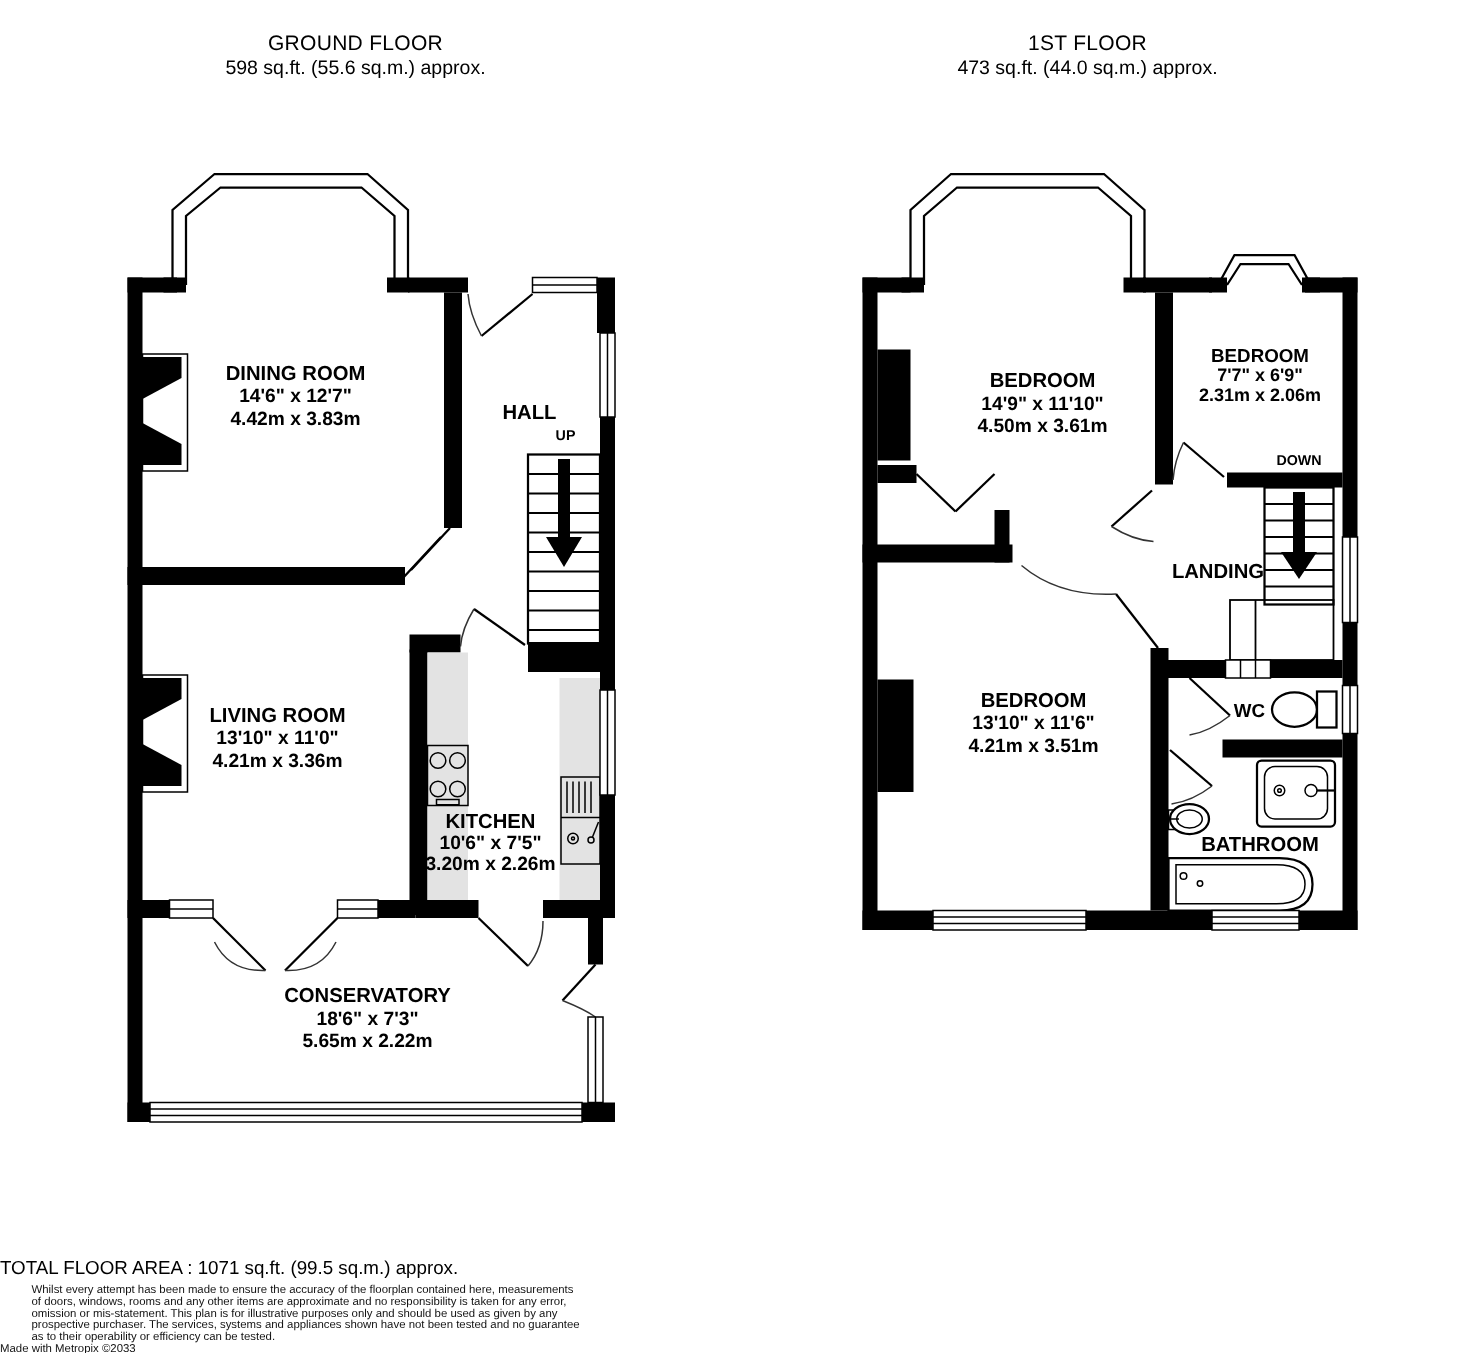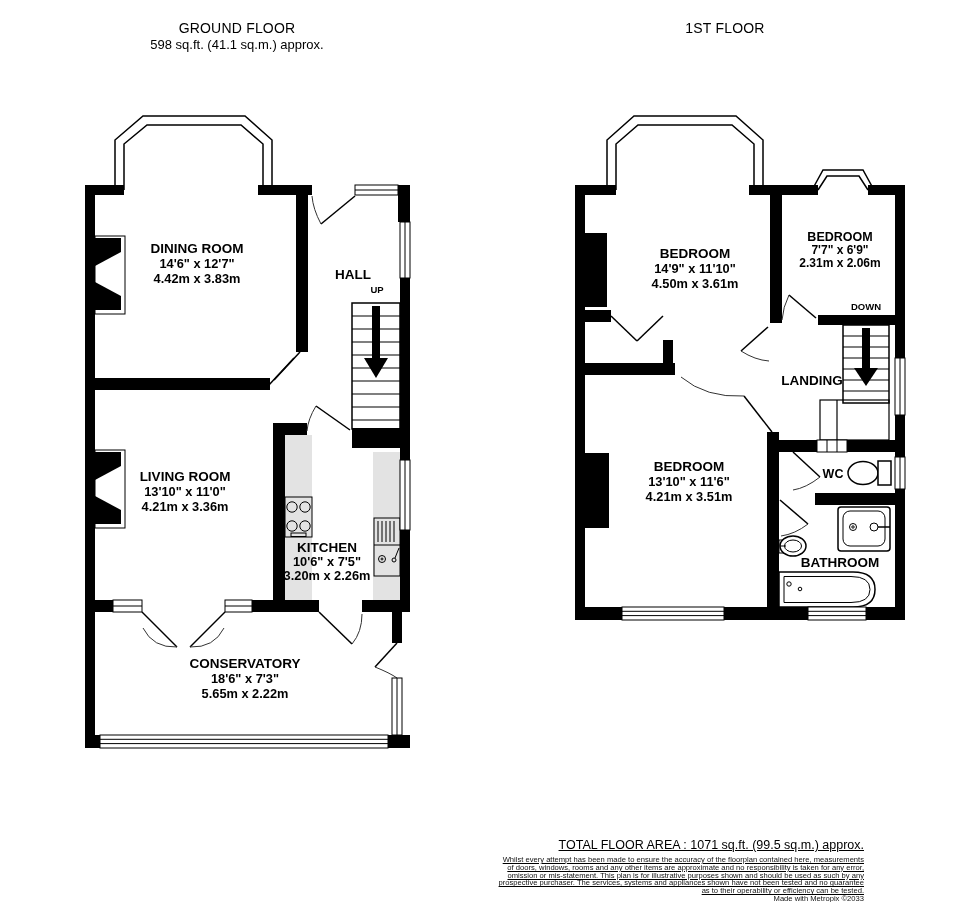--- a/index.html
+++ b/index.html
@@ -2,21 +2,21 @@
 <html><head>
 <meta charset="utf-8">
 <style>
   html,body{margin:0;padding:0;background:#fff;}
   #canvas{position:relative;width:980px;height:902px;background:#fff;
           font-family:"Liberation Sans",sans-serif;overflow:hidden;padding-left:22px;}
   svg{position:absolute;left:0;top:0;}
   .hdr{position:absolute;text-align:center;color:#000;}
   .hdr .title{font-size:14px;letter-spacing:.2px;}
   .hdr .area{font-size:13px;margin-top:1px;}
-  .footer{position:absolute;left:0;top:838px;width:864px;text-align:right;color:#000;text-decoration:underline;}
+  .footer{position:absolute;left:0;top:838px;width:864px;text-align:left;color:#000;}
   .footer .total{font-size:12.5px;margin-bottom:4px;}
   .footer .disc{font-size:7.6px;line-height:7.8px;color:#111;margin-left:21px;}
   .footer .credit{font-size:7.6px;line-height:7.8px;color:#111;}
   
   text{fill:#000;text-anchor:middle;}
   .room-name{font:bold 13.5px "Liberation Sans",sans-serif;}
   .room-dim{font:bold 12.8px "Liberation Sans",sans-serif;}
   .tiny{font:bold 9.5px "Liberation Sans",sans-serif;}
   .wall{fill:#000;stroke:none;}
   .thin{fill:none;stroke:#000;stroke-width:1.2;}
@@ -28,24 +28,25 @@
   .fix{fill:#fff;stroke:#000;stroke-width:1.5;}
   .fix1{fill:none;stroke:#000;stroke-width:1;}
 </style>
 </head>
 <body>
 
 <div id="canvas">
 
   <div class="hdr" style="left:87px;top:20px;width:300px;">
     <div class="title">GROUND FLOOR</div>
-    <div class="area">598 sq.ft. (41.1 sq.m.) approx.</div>
+    <div class="area">598 sq.ft. (55.6 sq.m.) approx.</div>
   </div>
   <div class="hdr" style="left:575px;top:20px;width:300px;">
     <div class="title">1ST FLOOR</div>
+    <div class="area">473 sq.ft. (44.0 sq.m.) approx.</div>
   </div>
 
   <svg width="980" height="902" viewBox="0 0 980 902">
 
     <g>
 
       <g>
         <rect class="wall" x="85" y="185" width="33" height="10"></rect>
         <rect class="wall" x="272" y="185" width="40" height="10"></rect>
         <rect class="wall" x="85" y="185" width="10" height="563"></rect>
@@ -359,19 +360,19 @@
 
       <text class="room-name" x="833" y="478" style="font-size:12.5px">WC</text>
       <text class="room-name" x="840" y="567">BATHROOM</text>
     </g>
   </svg>
 
   <div class="footer">
     <div class="total">TOTAL FLOOR AREA : 1071 sq.ft. (99.5 sq.m.) approx.</div>
     <div class="disc">Whilst every attempt has been made to ensure the accuracy of the floorplan contained here, measurements</div>
     <div class="disc">of doors, windows, rooms and any other items are approximate and no responsibility is taken for any error,</div>
-    <div class="disc">omission or mis-statement. This plan is for illustrative purposes shown and should be used as such by any</div>
+    <div class="disc">omission or mis-statement. This plan is for illustrative purposes only and should be used as given by any</div>
     <div class="disc">prospective purchaser. The services, systems and appliances shown have not been tested and no guarantee</div>
     <div class="disc">as to their operability or efficiency can be tested.</div>
     <div class="credit">Made with Metropix ©2033</div>
   </div>
 
 </div>
 
 </body></html>

